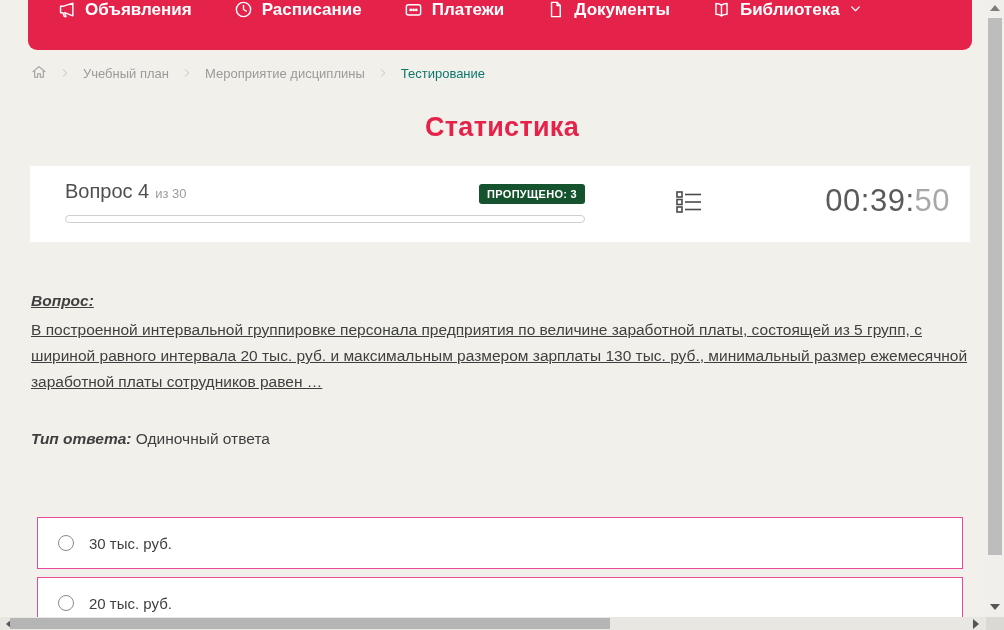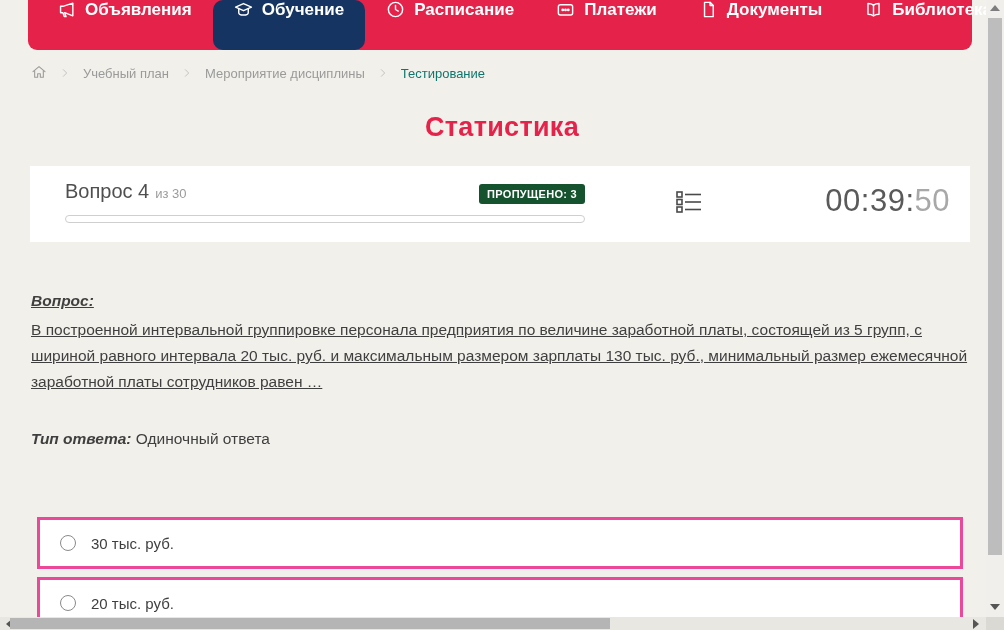--- a/index.html
+++ b/index.html
@@ -71,21 +71,21 @@
   .q-timer .secs { color:#a8a8a8;text-align:right; }
   
   .qbody { position:absolute; left:31px; top:292px; width:940px;text-decoration:underline; }
   .q-label { font-weight:bold; font-style:italic; font-size:15.5px; color:#3f3f3f; }
   .q-text { margin-top:7px; font-size:15.5px; line-height:26px; color:#3f3f3f; }
   .q-type { position:absolute; left:31px; top:430px; font-size:15.5px; }
   .q-type .t-label { font-weight:bold; font-style:italic; }
   
   .options { position:absolute; left:37px; top:517px; width:926px; }
   .option {
-    height:52px; background:#fff; border:3px solid #ec4899;
+    height:52px; background:#fff; border:1px solid #ec4899;
     display:flex; align-items:center; padding-left:20px; margin-bottom:8px;
     cursor:pointer;
   }
   .radio {
     width:16px; height:16px; border:1px solid #8a8a8a; border-radius:50%;
     background:#fff; margin-right:15px; flex:none;
   }
   .option-label { font-size:15px; color:#3f3f3f; }
   
   .vscroll { position:absolute; right:0; top:0; width:18px; height:617px; background:#f0efeb; z-index:50; }
@@ -114,29 +114,20 @@
 
 <nav class="nav">
   <div class="nav-item">
     <span>
       <svg viewBox="0 0 24 24">
           <path d="M20 4L7.5 8H4.5v8h3l1.7 5h2.2l-1.6-5L20 20V4z"></path>
         </svg>
     </span>
     <span>Объявления</span>
   </div>
-  <div class="nav-item active">
-    <span>
-      <svg viewBox="0 0 24 24">
-          <path d="M2 9l10-4.5L22 9l-10 4.5L2 9z"></path>
-          <path d="M6 11.2V16c0 1.6 2.7 3 6 3s6-1.4 6-3v-4.8"></path>
-        </svg>
-    </span>
-    <span>Обучение</span>
-  </div>
   <div class="nav-item">
     <span>
       <svg viewBox="0 0 24 24">
           <circle cx="12" cy="12" r="9"></circle>
           <path d="M12 7v5l3.5 2"></path>
         </svg>
     </span>
     <span>Расписание</span>
   </div>
   <div class="nav-item">

